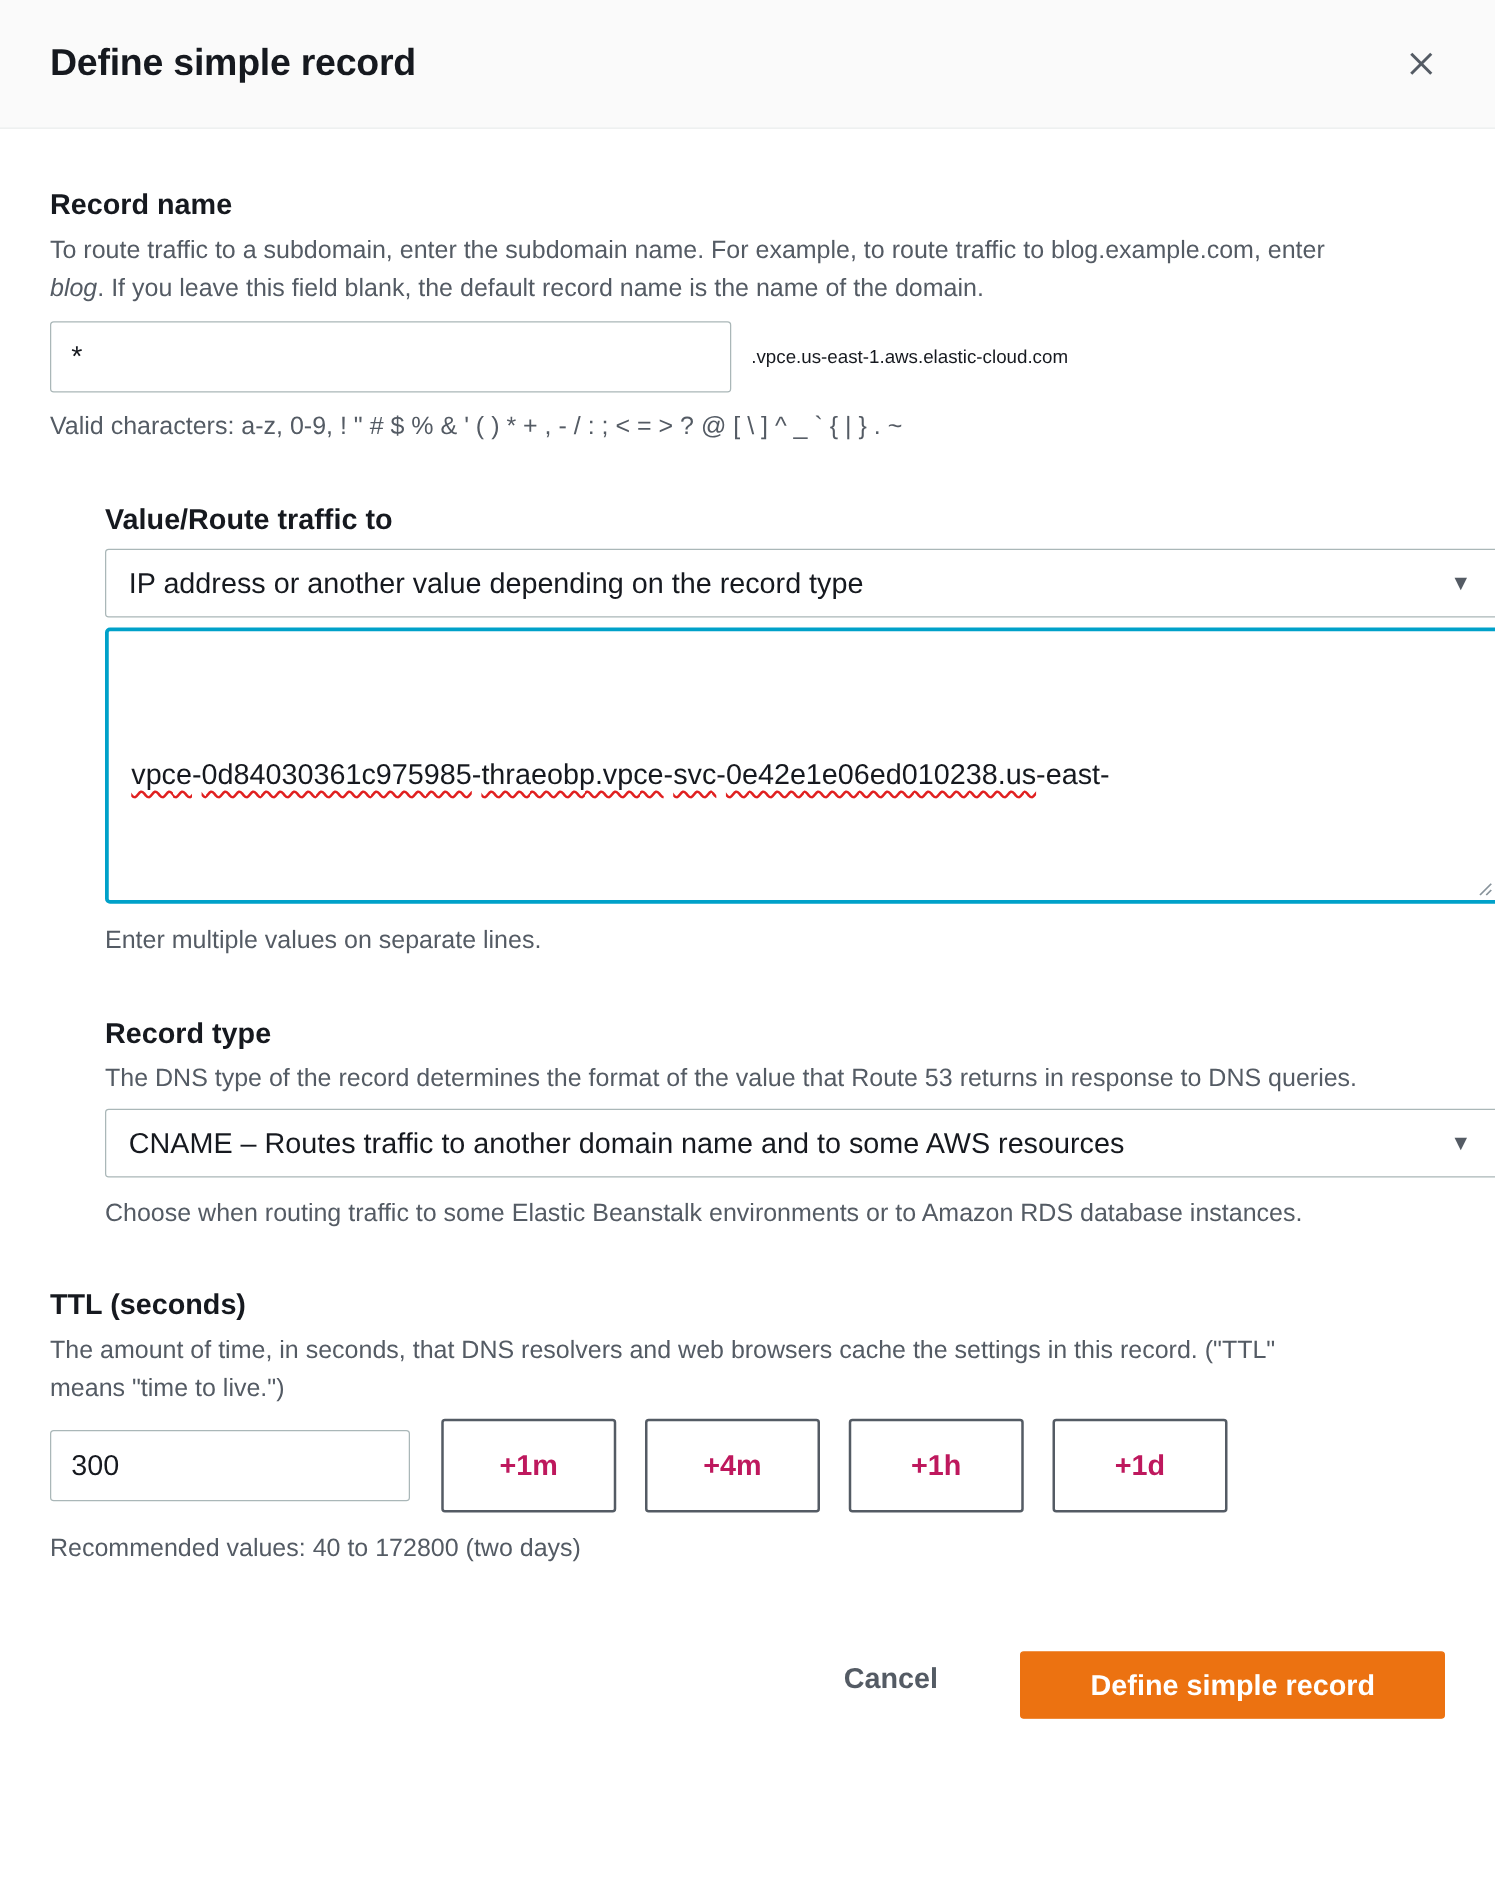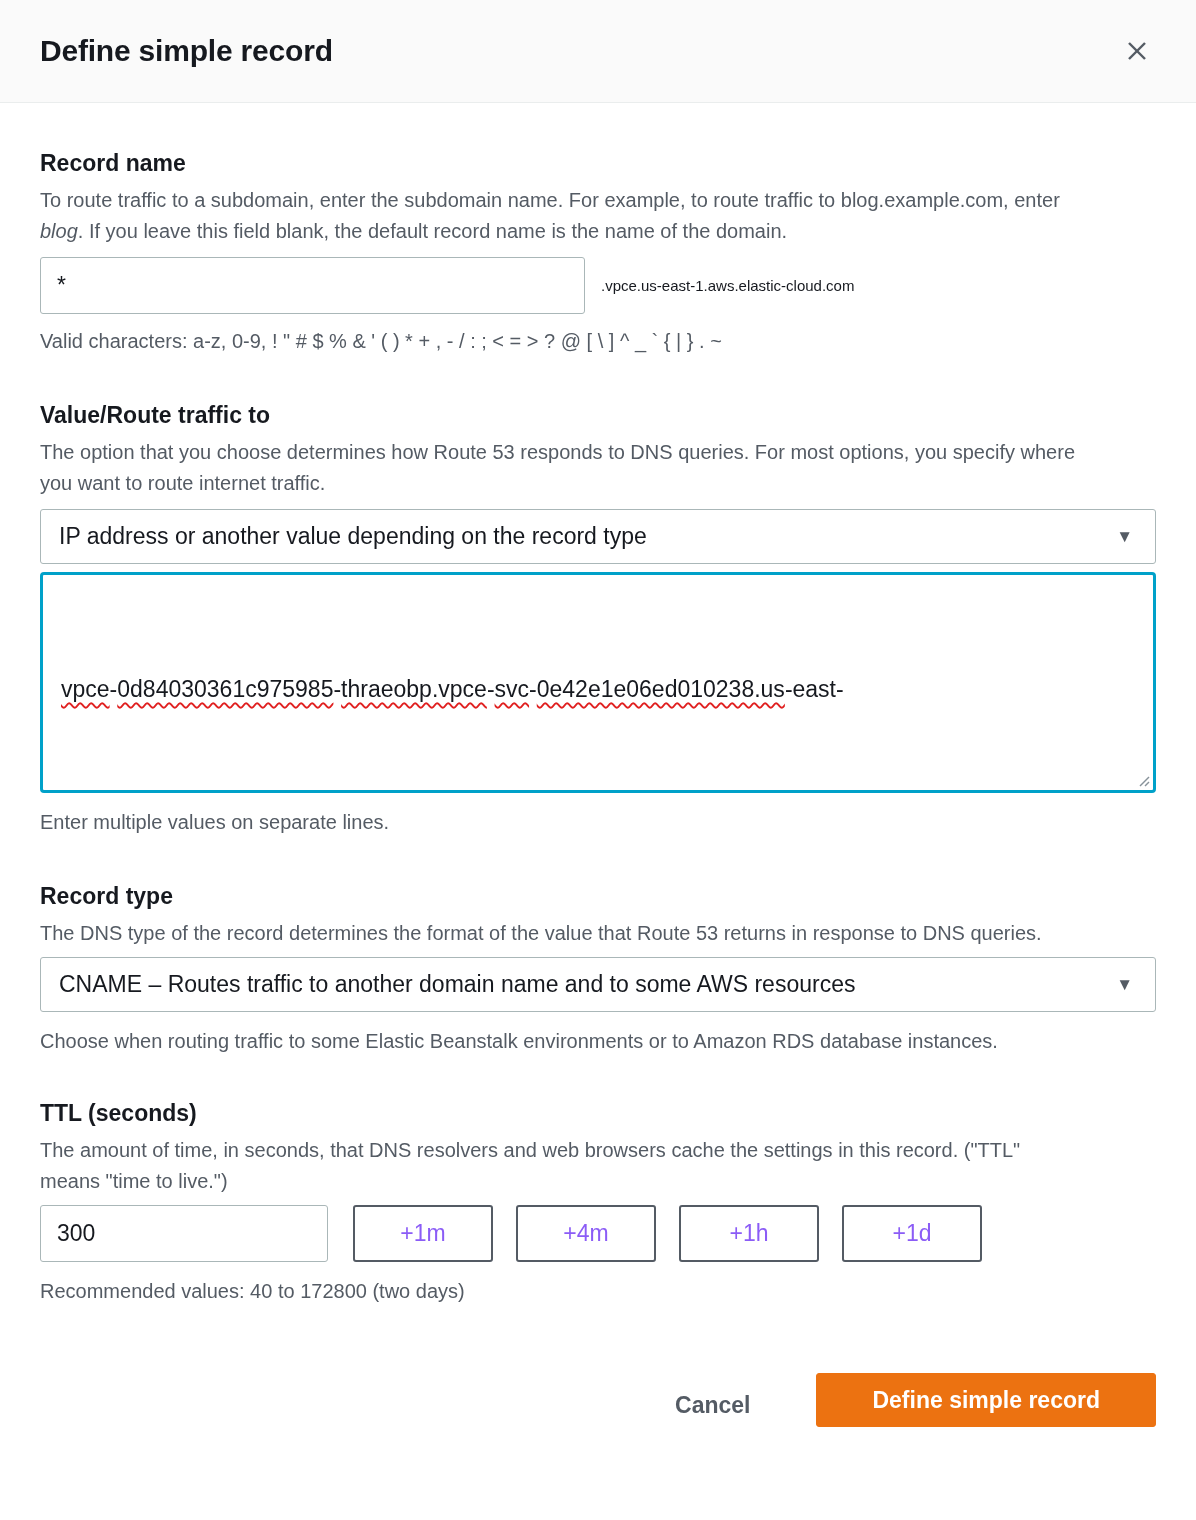--- a/index.html
+++ b/index.html
@@ -52,21 +52,21 @@
     line-height: 31px;
     color: #545b64;
     max-width: 1045px;
   }
   .hint {
     margin: 14px 0 0 0;
     font-size: 20px;
     line-height: 31px;
     color: #545b64;
   }
-  .mt-section { margin-top: 44px; }
+  .mt-section { margin-top: 44px; margin-left: 44px; }
 
   
   .record-name-row { margin-top: 10px; display: flex; align-items: center; }
   .text-input {
     height: 57px;
     border: 1px solid #aab7b8;
     border-radius: 3px;
     font-family: inherit;
     font-size: 23px;
     color: #16191f;
@@ -120,37 +120,37 @@
     text-underline-offset: 5px;
   }
   .resize-handle { position: absolute; right: 3px; bottom: 3px; cursor: nwse-resize; line-height: 0; }
 
   
   .ttl-row { margin-top: 8px; display: flex; align-items: center; }
   .ttl-input { width: 288px; }
   .ttl-btn {
     margin-left: 23px;
     width: 140px;
-    height: 57px;
+    height: 75px;
     background: #fff;
     border: 2px solid #545b64;
     border-radius: 3px;
     font-family: inherit;
     font-size: 23px;
-    font-weight: 400;
-    color: #8b5cf6;
+    font-weight: 700;
+    color: #be185d;
     cursor: pointer;
   }
 
   
   .dialog-footer {
     margin-top: 48px;
     padding: 0 40px;
     display: flex;
-    align-items: flex-end;
+    align-items: flex-start;
     justify-content: flex-end;
   }
   .cancel-btn {
     background: none;
     border: none;
     font-family: inherit;
     font-size: 23px;
     font-weight: 700;
     color: #545b64;
     cursor: pointer;
@@ -194,21 +194,20 @@
       <p class="desc"><span>To route traffic to a subdomain, enter the subdomain name. For example, to route traffic to blog.example.com, enter </span><em>blog</em><span>. If you leave this field blank, the default record name is the name of the domain.</span></p>
       <div class="record-name-row">
         <input class="text-input record-name-input" type="text" value="*" style="">
         <span class="domain-suffix">.vpce.us-east-1.aws.elastic-cloud.com</span>
       </div>
       <p class="hint" style="margin-top:12px;">Valid characters: a-z, 0-9, ! " # $ % &amp; ' ( ) * + , - / : ; &lt; = &gt; ? @ [ \ ] ^ _ ` { | } . ~</p>
     </section>
 
     <section class="mt-section">
       <h2 class="field-label">Value/Route traffic to</h2>
-      <p class="desc">The option that you choose determines how Route 53 responds to DNS queries. For most options, you specify where you want to route internet traffic.</p>
 
       <div class="select-control" role="combobox">
         <span>IP address or another value depending on the record type</span>
         <span class="select-arrow">▼</span>
       </div>
 
       <div class="value-textarea" role="textbox">
         <div><span class="wavy">vpce</span><span>-</span><span class="wavy">0d84030361c975985</span><span>-</span><span class="wavy">thraeobp.vpce</span><span>-</span><span class="wavy">svc</span><span>-</span><span class="wavy">0e42e1e06ed010238.us</span><span>-east-</span></div>
         <div></div>
         <span class="resize-handle">

